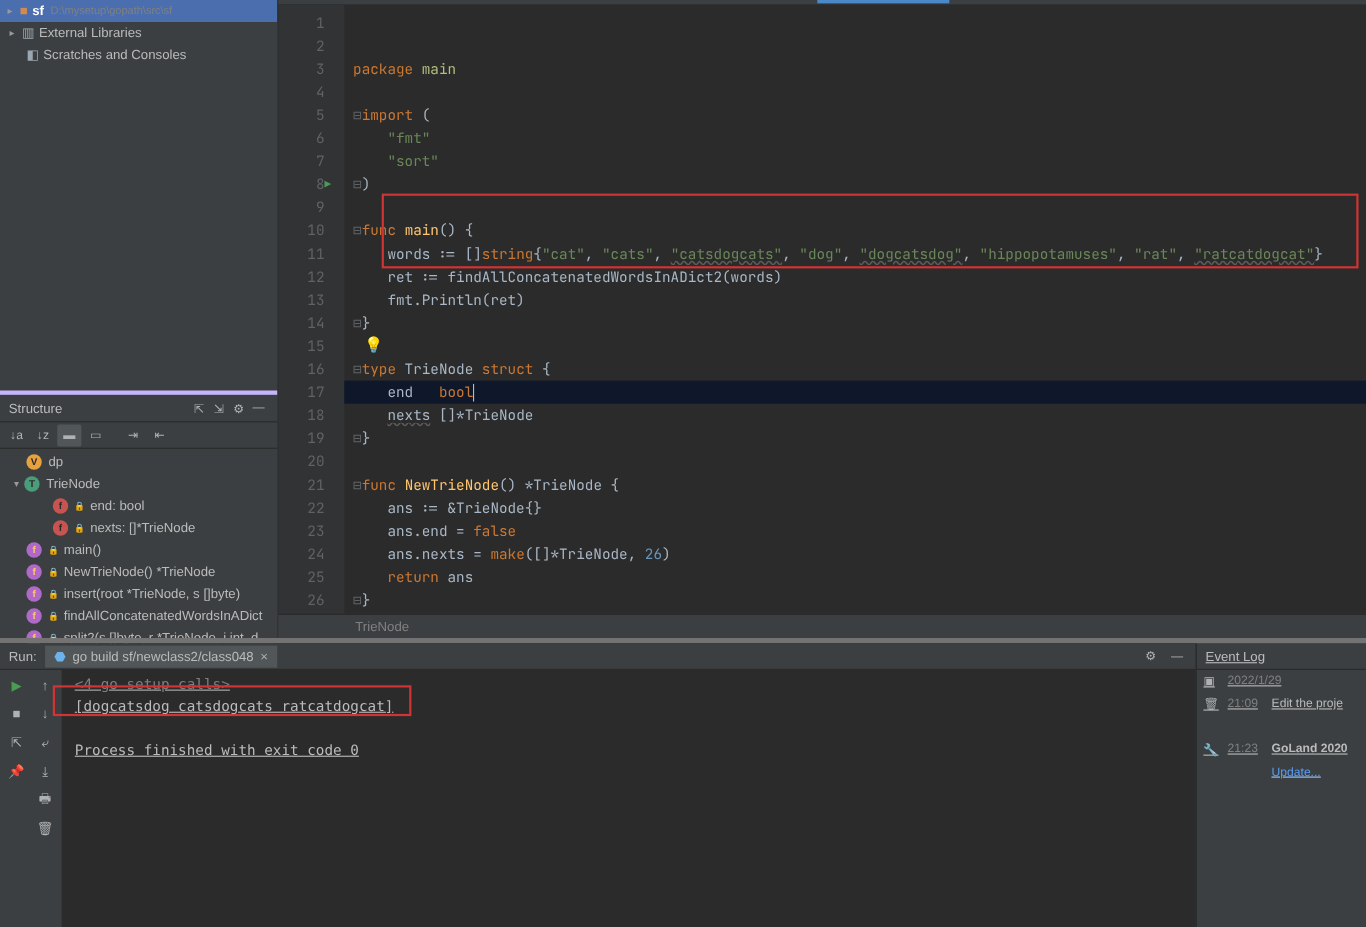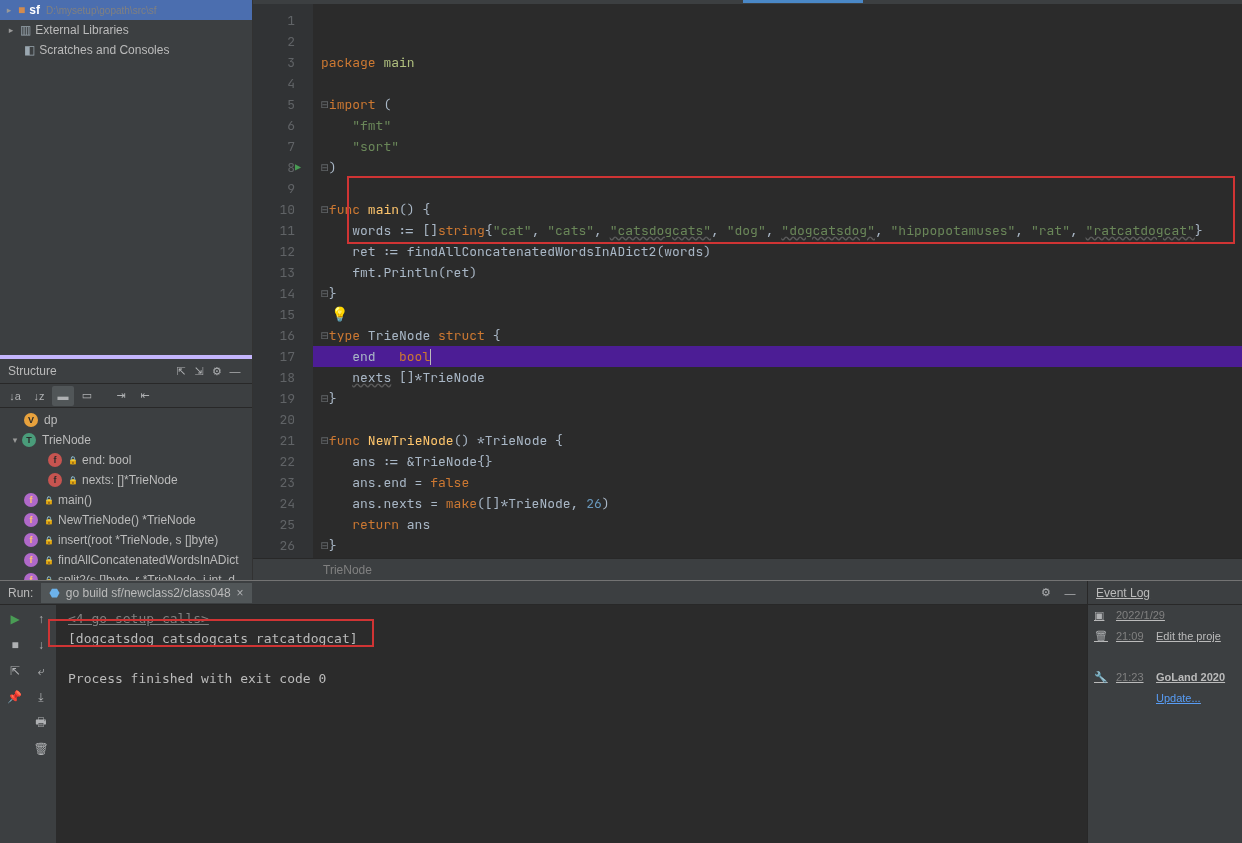--- a/index.html
+++ b/index.html
@@ -147,21 +147,21 @@
   flex: 1;
   white-space: pre;
   line-height: 21px;
   padding-top: 6px;
   color: #a9b7c6;
   position: relative;
   min-width: 0;
 }
 .code-lines { position: relative; }
 .cl { height: 21px; padding-left: 8px; }
-.cl.current { background: #4c1d95; }
+.cl.current { background: #0f172a; }
 .kw { color: #cc7832; }
 .str { color: #6a8759; }
 .fn { color: #ffc66d; }
 .num { color: #6897bb; }
 .pkg { color: #afbf7e; }
 .underline { text-decoration: underline; text-decoration-style: wavy; text-decoration-color: #5c5c5c; }
 .fold { color: #606366; }
 .highlight-box-1 {
   position: absolute;
   border: 2px solid #d03434;
@@ -173,21 +173,21 @@
   border-top: 1px solid #282828;
   display: flex;
   align-items: center;
   padding-left: 70px;
   font-size: 12px;
   color: #808080;
 }
 .console-section {
   display: flex;
   flex: 1;
-  border-top: 1px solid #737373;
+  border-top: 5px solid #737373;
 }
 .console-main {
   flex: 1;
   display: flex;
   flex-direction: column;
   background: #2b2b2b;
 }
 .run-header {
   height: 24px;
   background: #3c3f41;
@@ -228,20 +228,21 @@
 .cg-btn { width: 20px; height: 20px; display:flex;align-items:center;justify-content:center;color:#afb1b3;font-size:12px;cursor:pointer; }
 .play { color: #499c54; }
 .console-output {
   flex: 1;
   font-family: Consolas, monospace;
   font-size: 13px;
   color: #bbbbbb;
   padding: 4px 12px;
   position: relative;
   line-height: 20px;
+  text-decoration: underline;
 }
 .setup-line { color: #808080; text-decoration: underline; }
 .event-log {
   width: 155px;
   background: #3c3f41;
   border-left: 1px solid #282828;
   display: flex;
   flex-direction: column;
   text-decoration: underline;
 }

